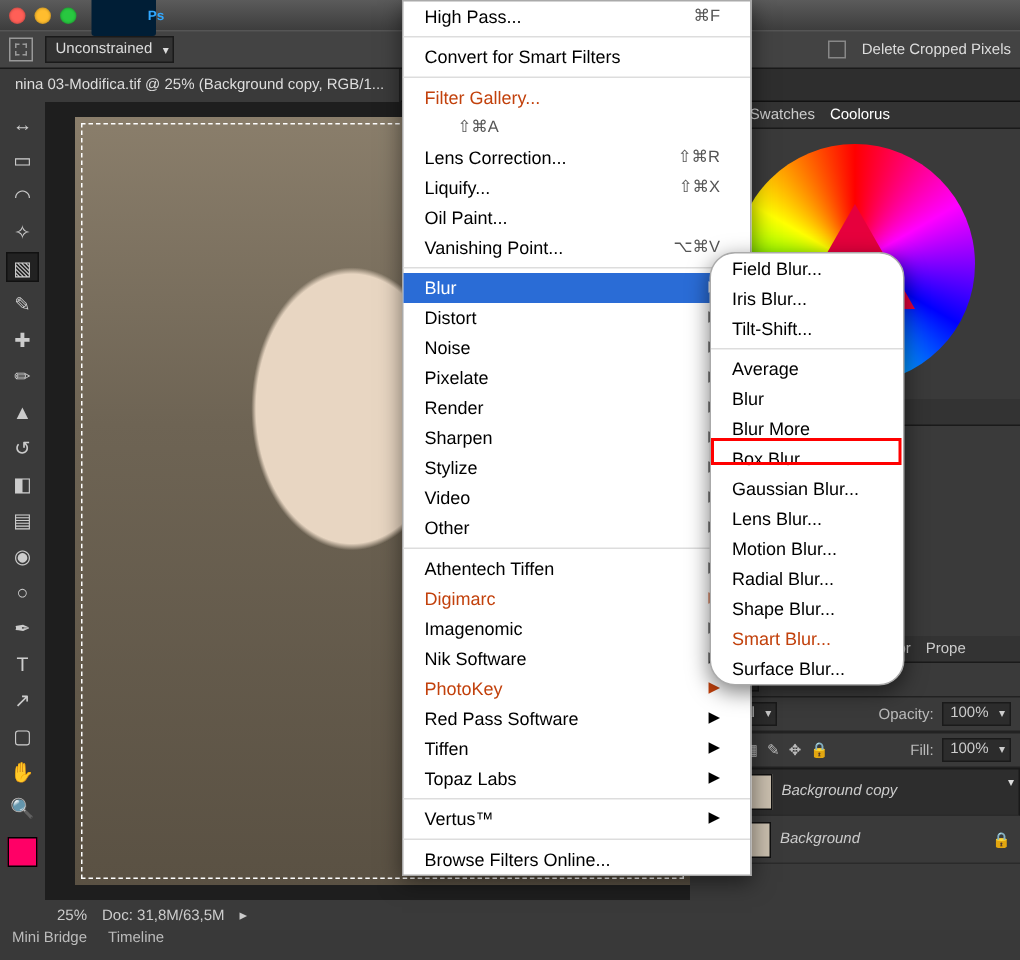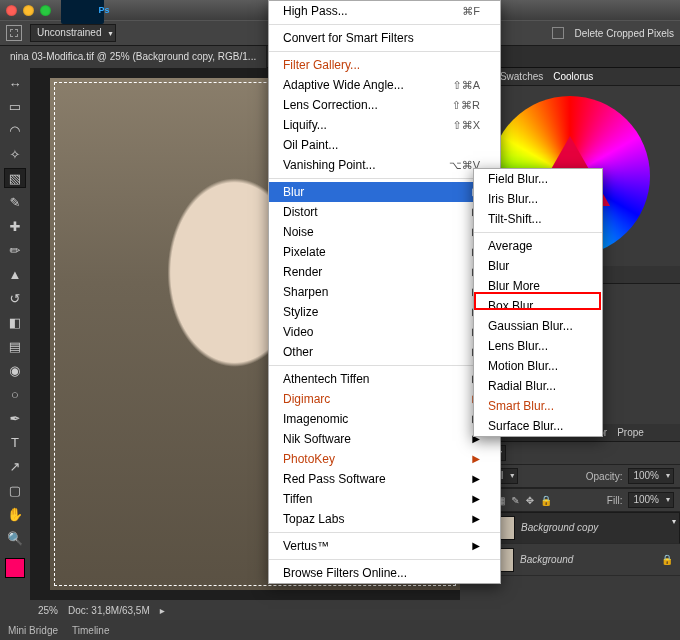--- a/index.html
+++ b/index.html
@@ -48,25 +48,25 @@
   .layname{font-style:italic;color:#ccc;}
   
   .menu{position:absolute;background:#fff;color:#000;font-size:12px;box-shadow:0 4px 14px rgba(0,0,0,.5);border:1px solid #aaa;}
   .menu .mi{height:20px;line-height:20px;padding:0 20px 0 14px;display:flex;justify-content:space-between;align-items:center;white-space:nowrap;}
   .menu .mi.disabled{color:#c2410c;}
   .menu .mi.hover{background:#2a6cd6;color:#fff;}
   .menu .mi .arrow{font-size:10px;margin-left:18px;}
   .menu hr{border:none;border-top:1px solid #ddd;margin:3px 0;}
   .menu .mi .short{color:#555;font-size:11px;margin-left:22px;}
   .menu1{left:268px;top:0;width:233px;}
-  .menu2{left:473px;top:168px;width:130px;}
+  .menu2{left:473px;top:168px;width:130px;border-radius:17px;}
   .highlightbox{position:absolute;border:2px solid #ff0000;}
   .hb{left:474px;top:292px;width:127px;height:18px;}
   
-  .bottom{height:20px;background:#393939;display:flex;align-items:center;padding:0 8px;gap:14px;font-size:10px;color:#bbb;}
+  .bottom{height:20px;background:#393939;display:flex;align-items:flex-start;padding:0 8px;gap:14px;font-size:10px;color:#bbb;}
   .lockrow{display:flex;align-items:center;gap:6px;padding:3px 6px;color:#bbb;border-top:1px solid #222;border-bottom:1px solid #222;}
   .prefrow{display:flex;align-items:center;gap:6px;padding:3px 6px;color:#bbb;border-bottom:1px solid #222;}
   .smallsel{height:16px;background:#2c2c2c;border:1px solid #1a1a1a;padding:0 14px 0 4px;position:relative;color:#ccc;line-height:14px;font-size:10px;}
   .smallsel:after{content:"▾";position:absolute;right:3px;top:0;font-size:8px;}
 </style>
 </head>
 <body>
 
 <div class="titlebar">
   <div class="dot red"></div>
@@ -236,21 +236,20 @@
     </div>
     <hr>
     <div class="mi">
       <span>Convert for Smart Filters</span>
     </div>
     <hr>
     <div class="mi disabled">
       <span>Filter Gallery...</span>
     </div>
     <div class="mi">
-      <span>Adaptive Wide Angle...</span>
       <span class="short">⇧⌘A</span>
     </div>
     <div class="mi">
       <span>Lens Correction...</span>
       <span class="short">⇧⌘R</span>
     </div>
     <div class="mi">
       <span>Liquify...</span>
       <span class="short">⇧⌘X</span>
     </div>
@@ -369,20 +368,23 @@
     </div>
     <div class="mi">
       <span>Lens Blur...</span>
     </div>
     <div class="mi">
       <span>Motion Blur...</span>
     </div>
     <div class="mi">
       <span>Radial Blur...</span>
     </div>
+    <div class="mi">
+      <span>Shape Blur...</span>
+    </div>
     <div class="mi disabled">
       <span>Smart Blur...</span>
     </div>
     <div class="mi">
       <span>Surface Blur...</span>
     </div>
   </div>
 <div class="highlightbox hb"></div>
 
 </body></html>

